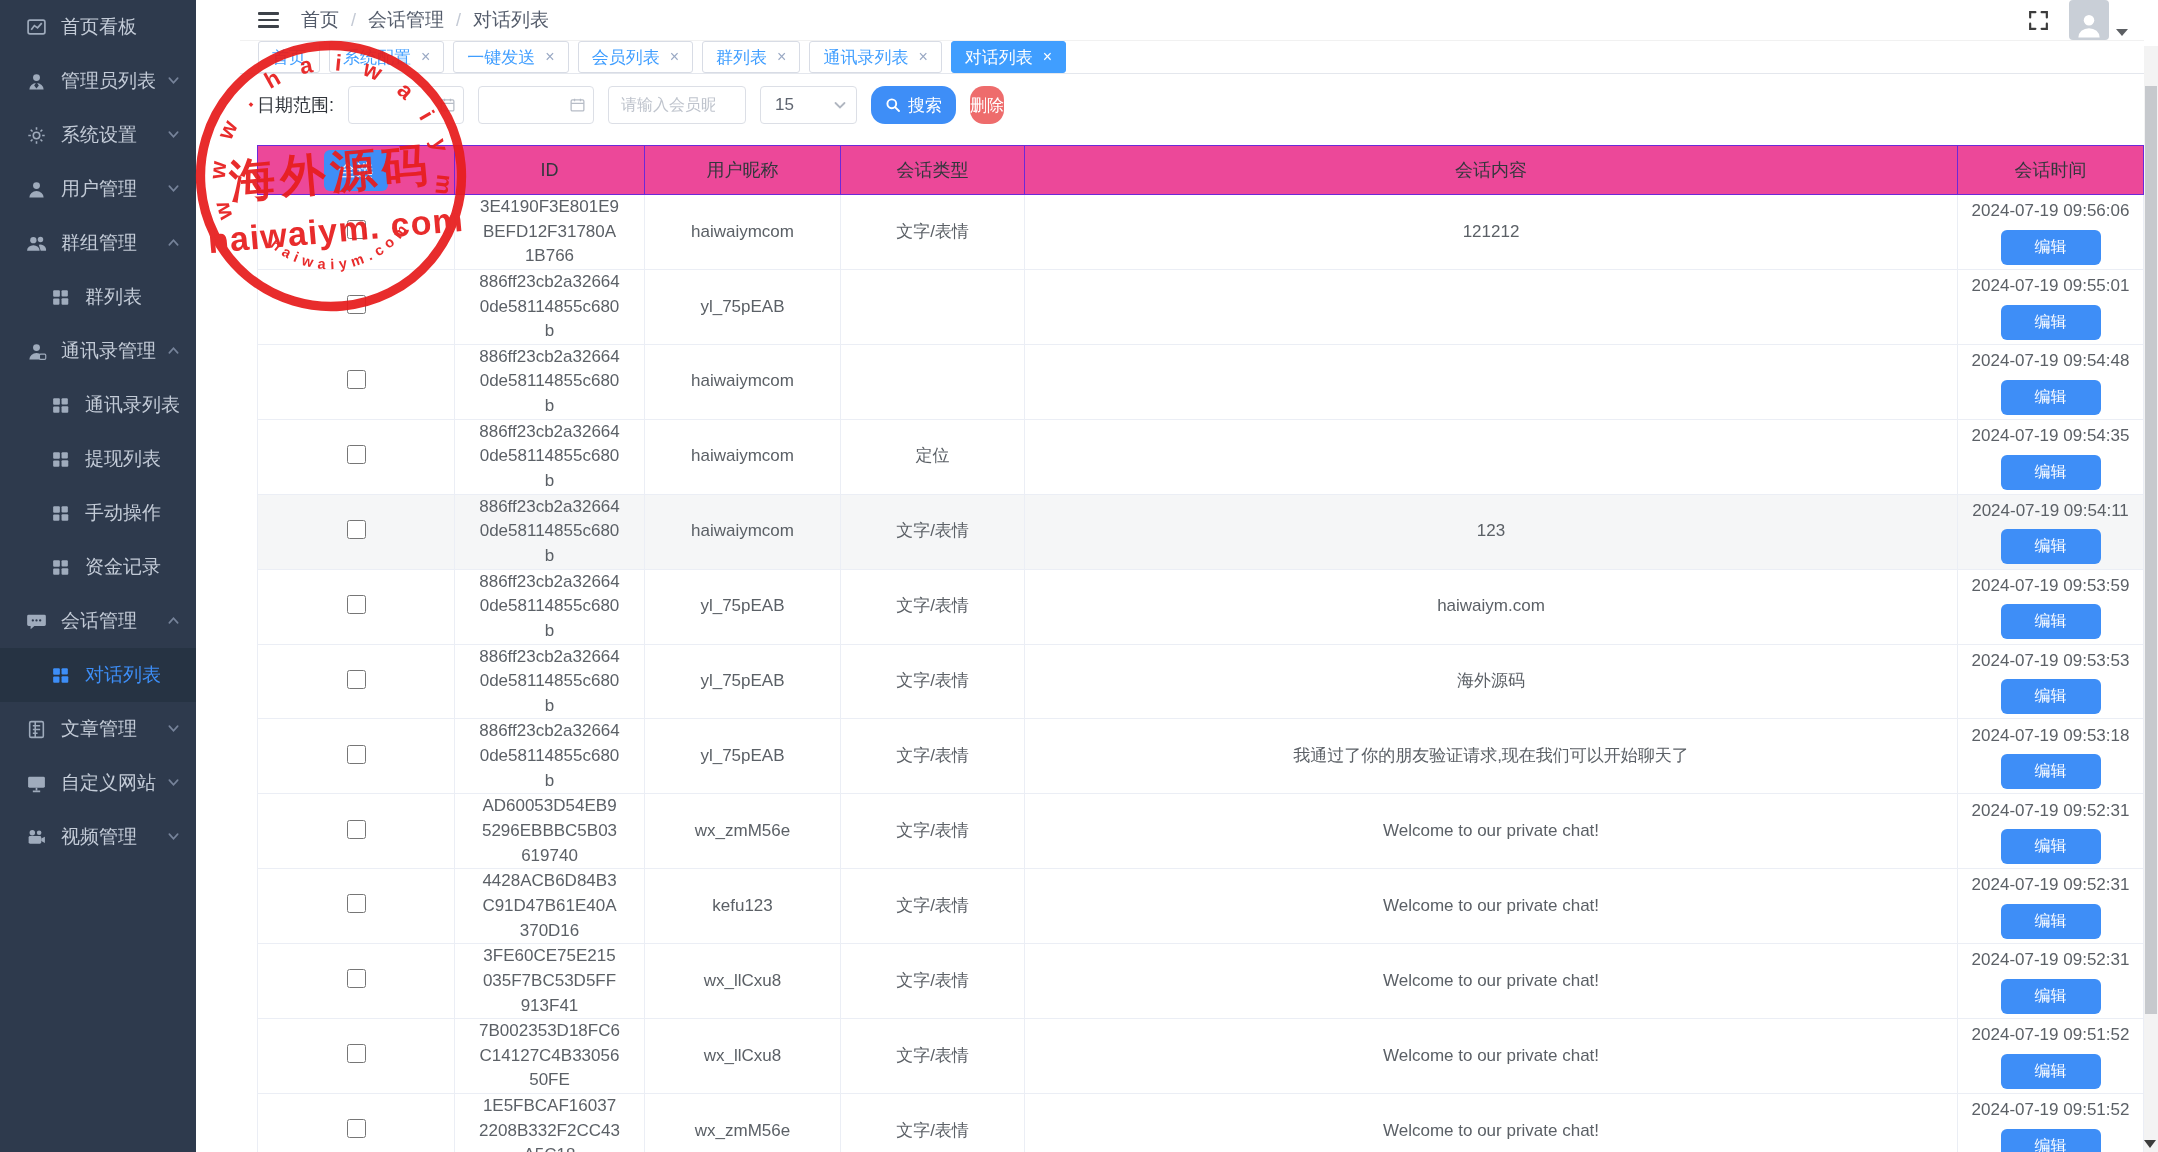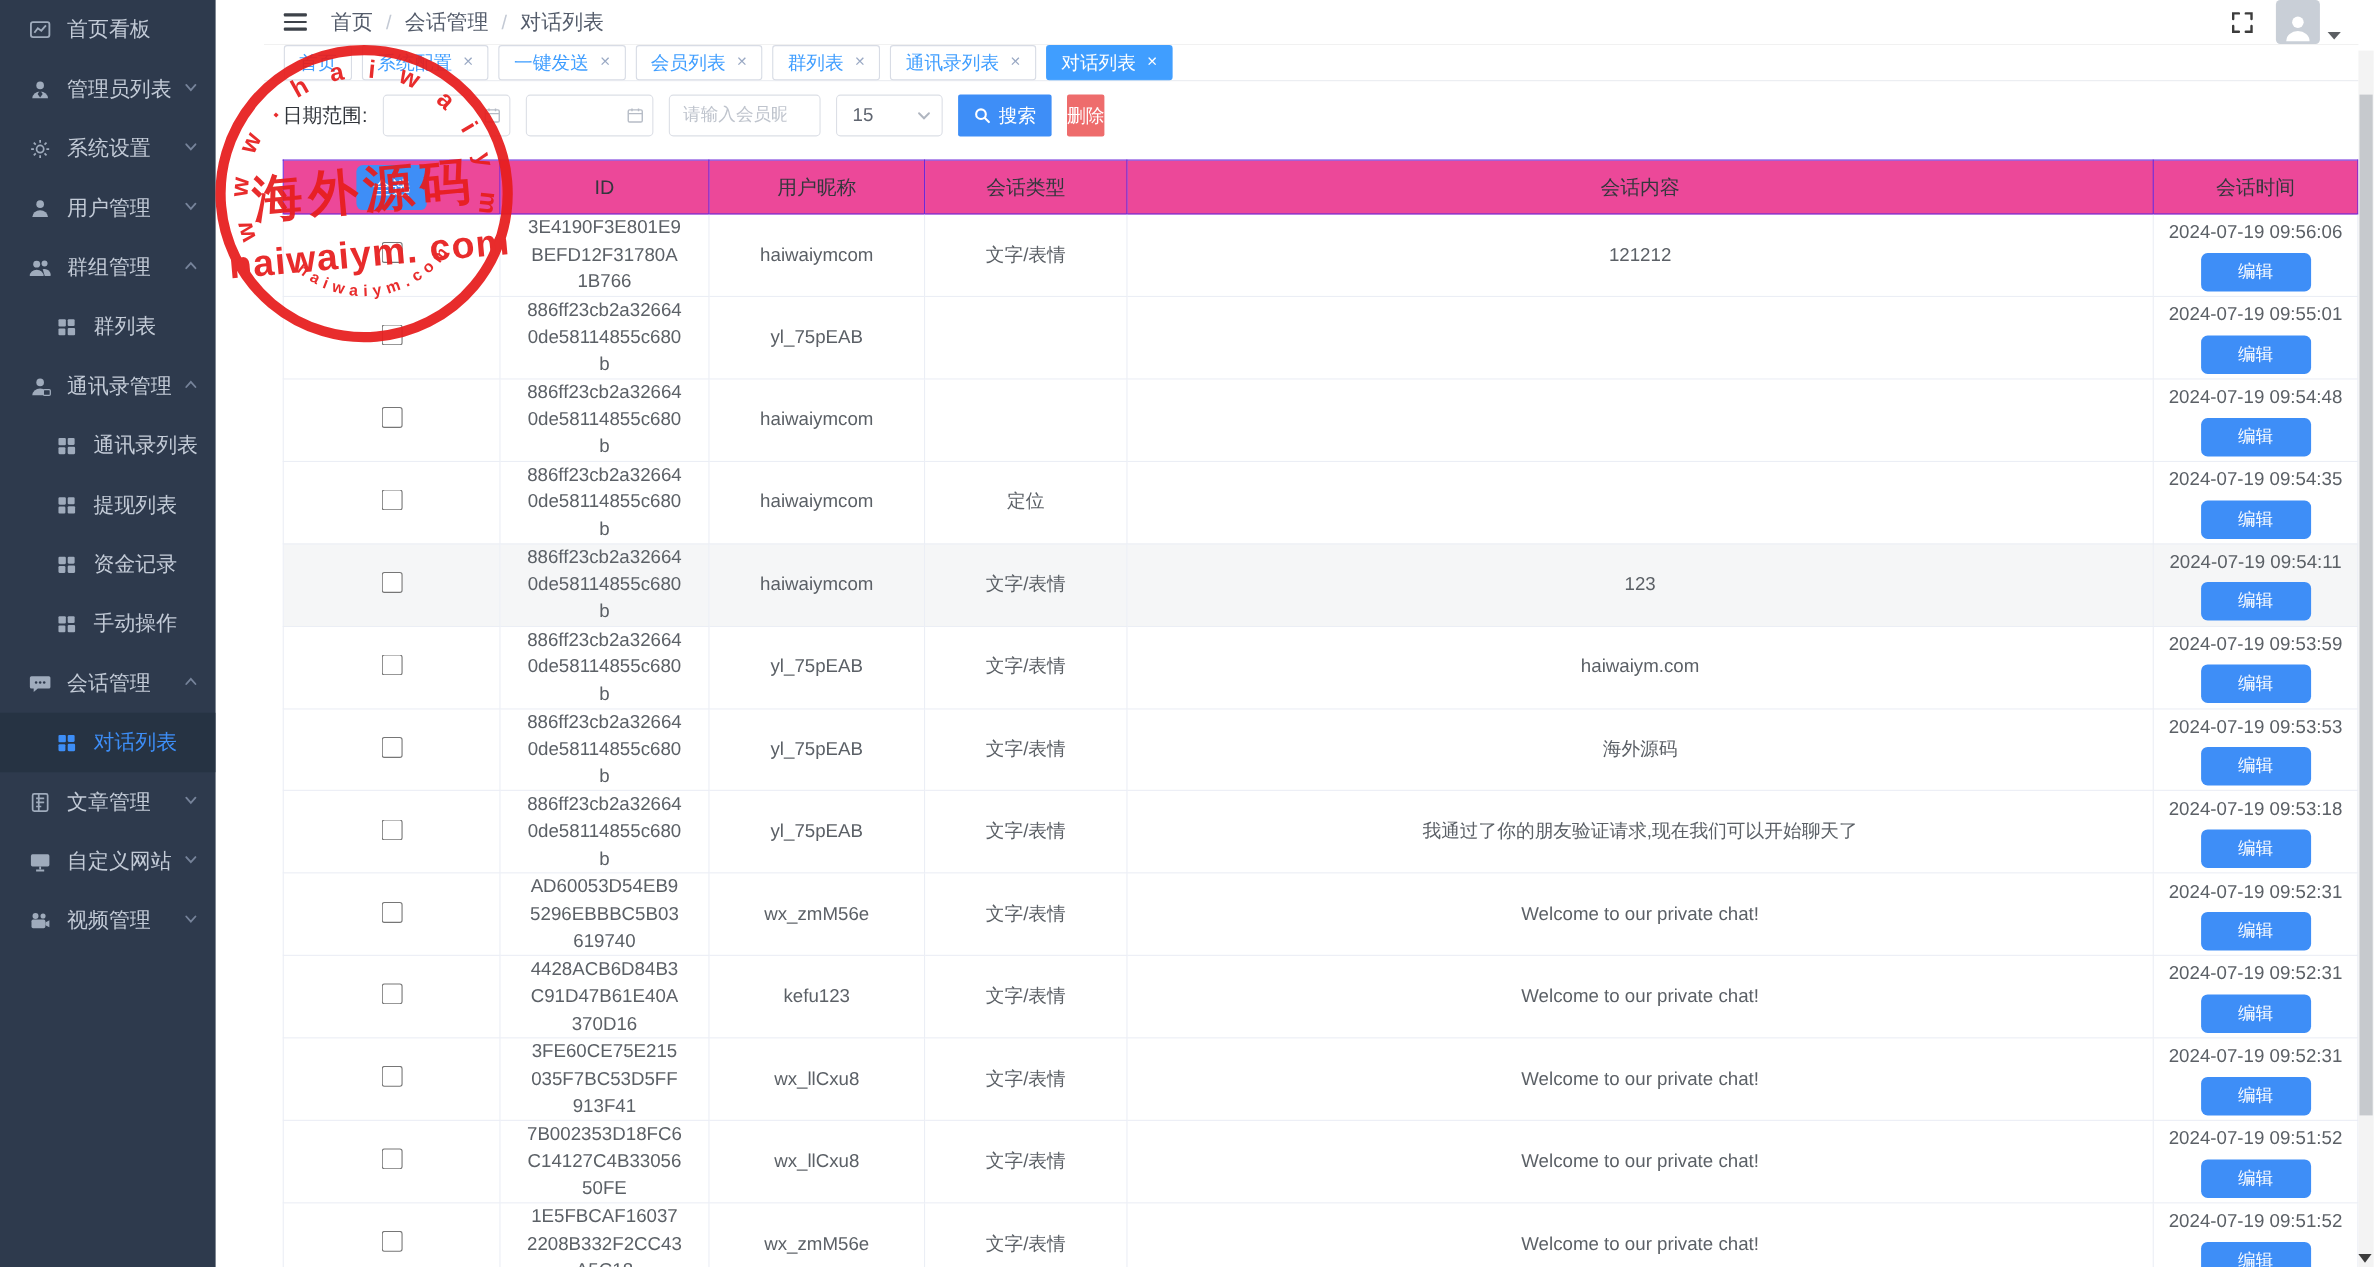--- a/index.html
+++ b/index.html
@@ -51,21 +51,21 @@
   .inp{height:38px;border:1px solid #dcdfe6;border-radius:4px;background:#fff;box-sizing:border-box;position:relative;display:flex;align-items:center;}
   .inp input{border:none;outline:none;background:transparent;font-size:16px;color:#5f6570;width:100%;padding:0 30px 0 12px;font-family:inherit;}
   .inp input::placeholder{color:#bfc4cd;}
   .date{width:116px;}
   .cal{position:absolute;right:7px;top:50%;transform:translateY(-50%);color:#b6bcc6;display:flex;}
   .cal svg{width:17px;height:17px;}
   .nick{width:138px;}
   .sel{width:97px;padding-left:14px;font-size:17px;color:#5f6570;cursor:pointer;}
   .sel .chev{position:absolute;right:9px;top:50%;transform:translateY(-50%);color:#b0b6c0;display:flex;}
   .sel .chev svg{width:14px;height:14px;}
-  .btn{height:38px;border:none;border-radius:2px;color:#fff;font-size:17px;display:inline-flex;align-items:center;gap:7px;padding:0 14px;cursor:pointer;font-family:inherit;}
+  .btn{height:38px;border:none;border-radius:14px;color:#fff;font-size:17px;display:inline-flex;align-items:center;gap:7px;padding:0 14px;cursor:pointer;font-family:inherit;}
   .btn-search{background:#3e8ef7;}
   .btn-search svg{width:16px;height:16px;}
   .btn-del{background:#ee6c6c;padding:0 0;}
 
   
   table{width:100%;border-collapse:collapse;table-layout:fixed;}
   th{background:#ec4899;height:46px;font-size:18px;color:#33373d;font-weight:500;border:1px solid #6d28d9;}
   td{border:1px solid #ebeef5;text-align:center;font-size:17px;color:#5b6066;height:68px;line-height:1.45;background:#fff;vertical-align:middle;}
   tr.hl td{background:#f5f6f7;}
   .c-id{padding:0 24px;word-break:break-all;}
@@ -198,32 +198,32 @@
         </div>
         <div class="s-sub">
           <span class="s-icon">
             <svg viewBox="0 0 20 20" fill="currentColor">
               <rect x="3" y="3" width="6.4" height="6.4" rx="1"></rect>
               <rect x="11" y="3" width="6" height="6" rx="1"></rect>
               <rect x="3" y="11" width="6" height="6" rx="1"></rect>
               <rect x="11" y="10.6" width="6.4" height="6.4" rx="1"></rect>
             </svg>
           </span>
-          <span class="s-label">资金记录</span>
+          <span class="s-label">手动操作</span>
         </div>
         <div class="s-sub">
           <span class="s-icon">
             <svg viewBox="0 0 20 20" fill="currentColor">
               <rect x="3" y="3" width="6.4" height="6.4" rx="1"></rect>
               <rect x="11" y="3" width="6" height="6" rx="1"></rect>
               <rect x="3" y="11" width="6" height="6" rx="1"></rect>
               <rect x="11" y="10.6" width="6.4" height="6.4" rx="1"></rect>
             </svg>
           </span>
-          <span class="s-label">手动操作</span>
+          <span class="s-label">资金记录</span>
         </div>
         <div class="s-item">
           <span class="s-icon">
             <svg viewBox="0 0 20 20" fill="currentColor">
               <path d="M2.5 3.5 h15 a1.4 1.4 0 0 1 1.4 1.4 v8 a1.4 1.4 0 0 1 -1.4 1.4 h-9.5 l-3.6 3 v-3 h-1.9 a1.4 1.4 0 0 1 -1.4 -1.4 v-8 a1.4 1.4 0 0 1 1.4 -1.4 z"></path>
               <g fill="#2e3a4d">
                 <circle cx="6.5" cy="9" r="1.1"></circle>
                 <circle cx="10" cy="9" r="1.1"></circle>
                 <circle cx="13.5" cy="9" r="1.1"></circle>
               </g>

